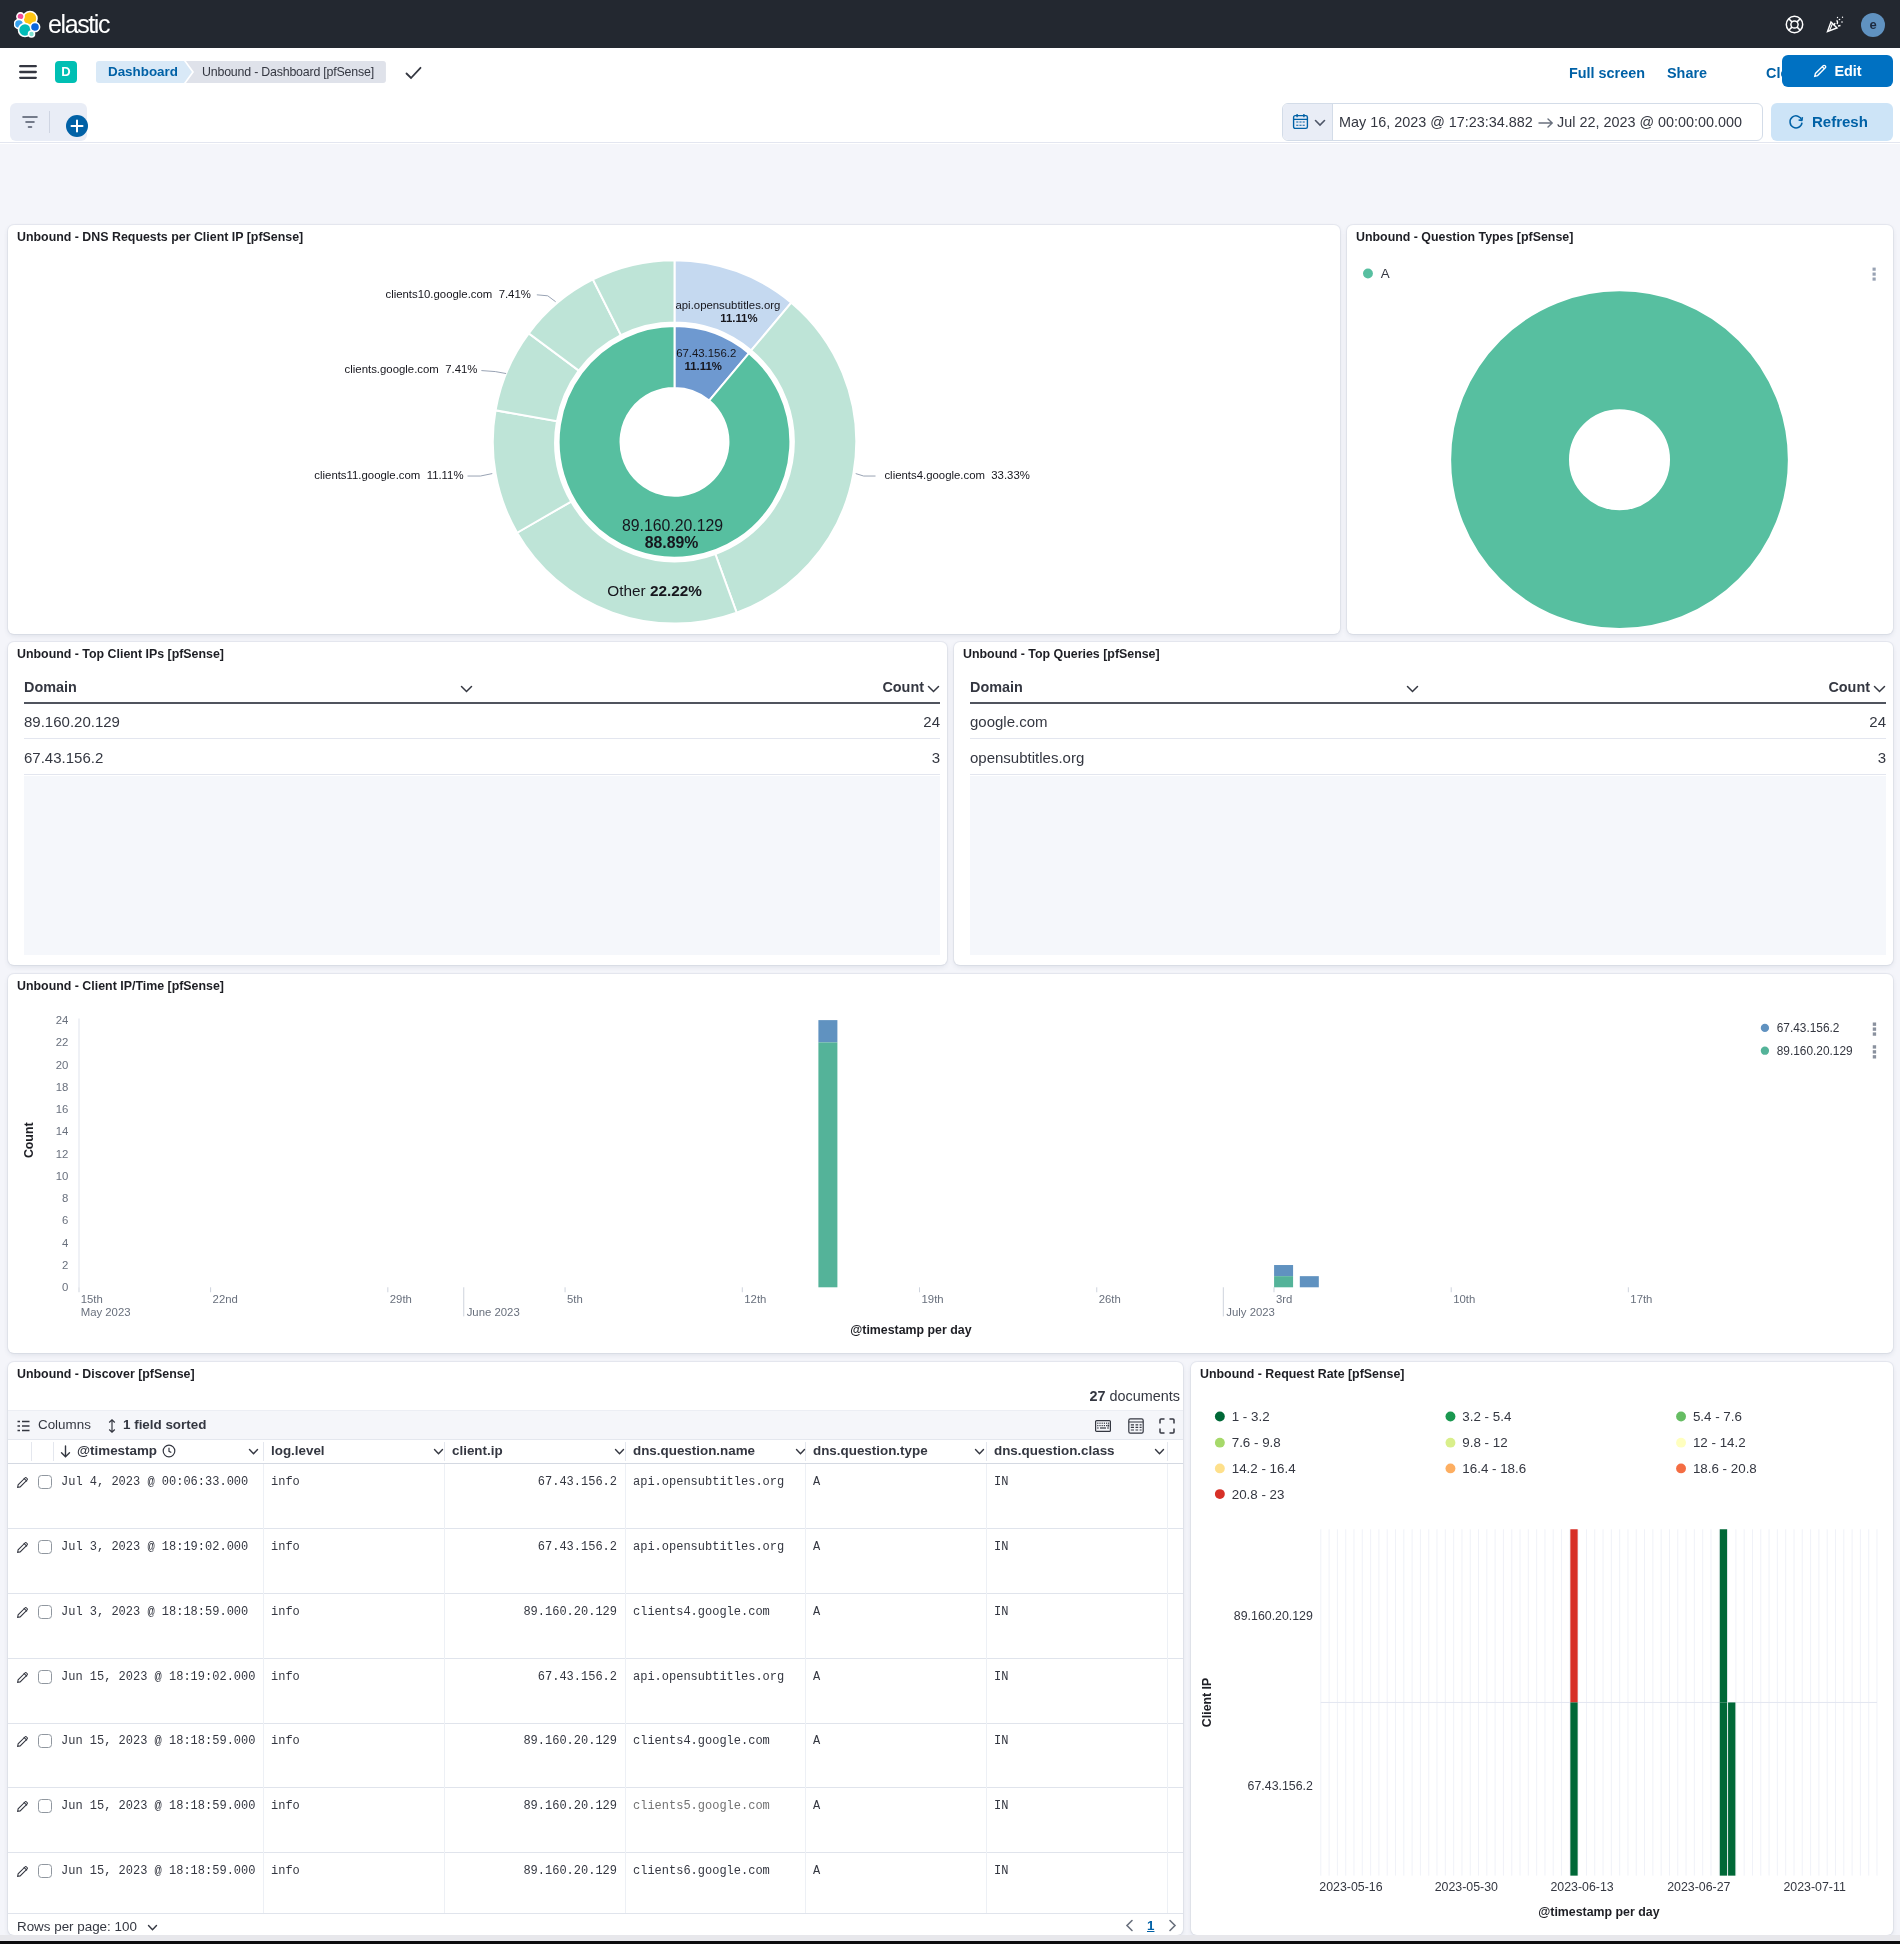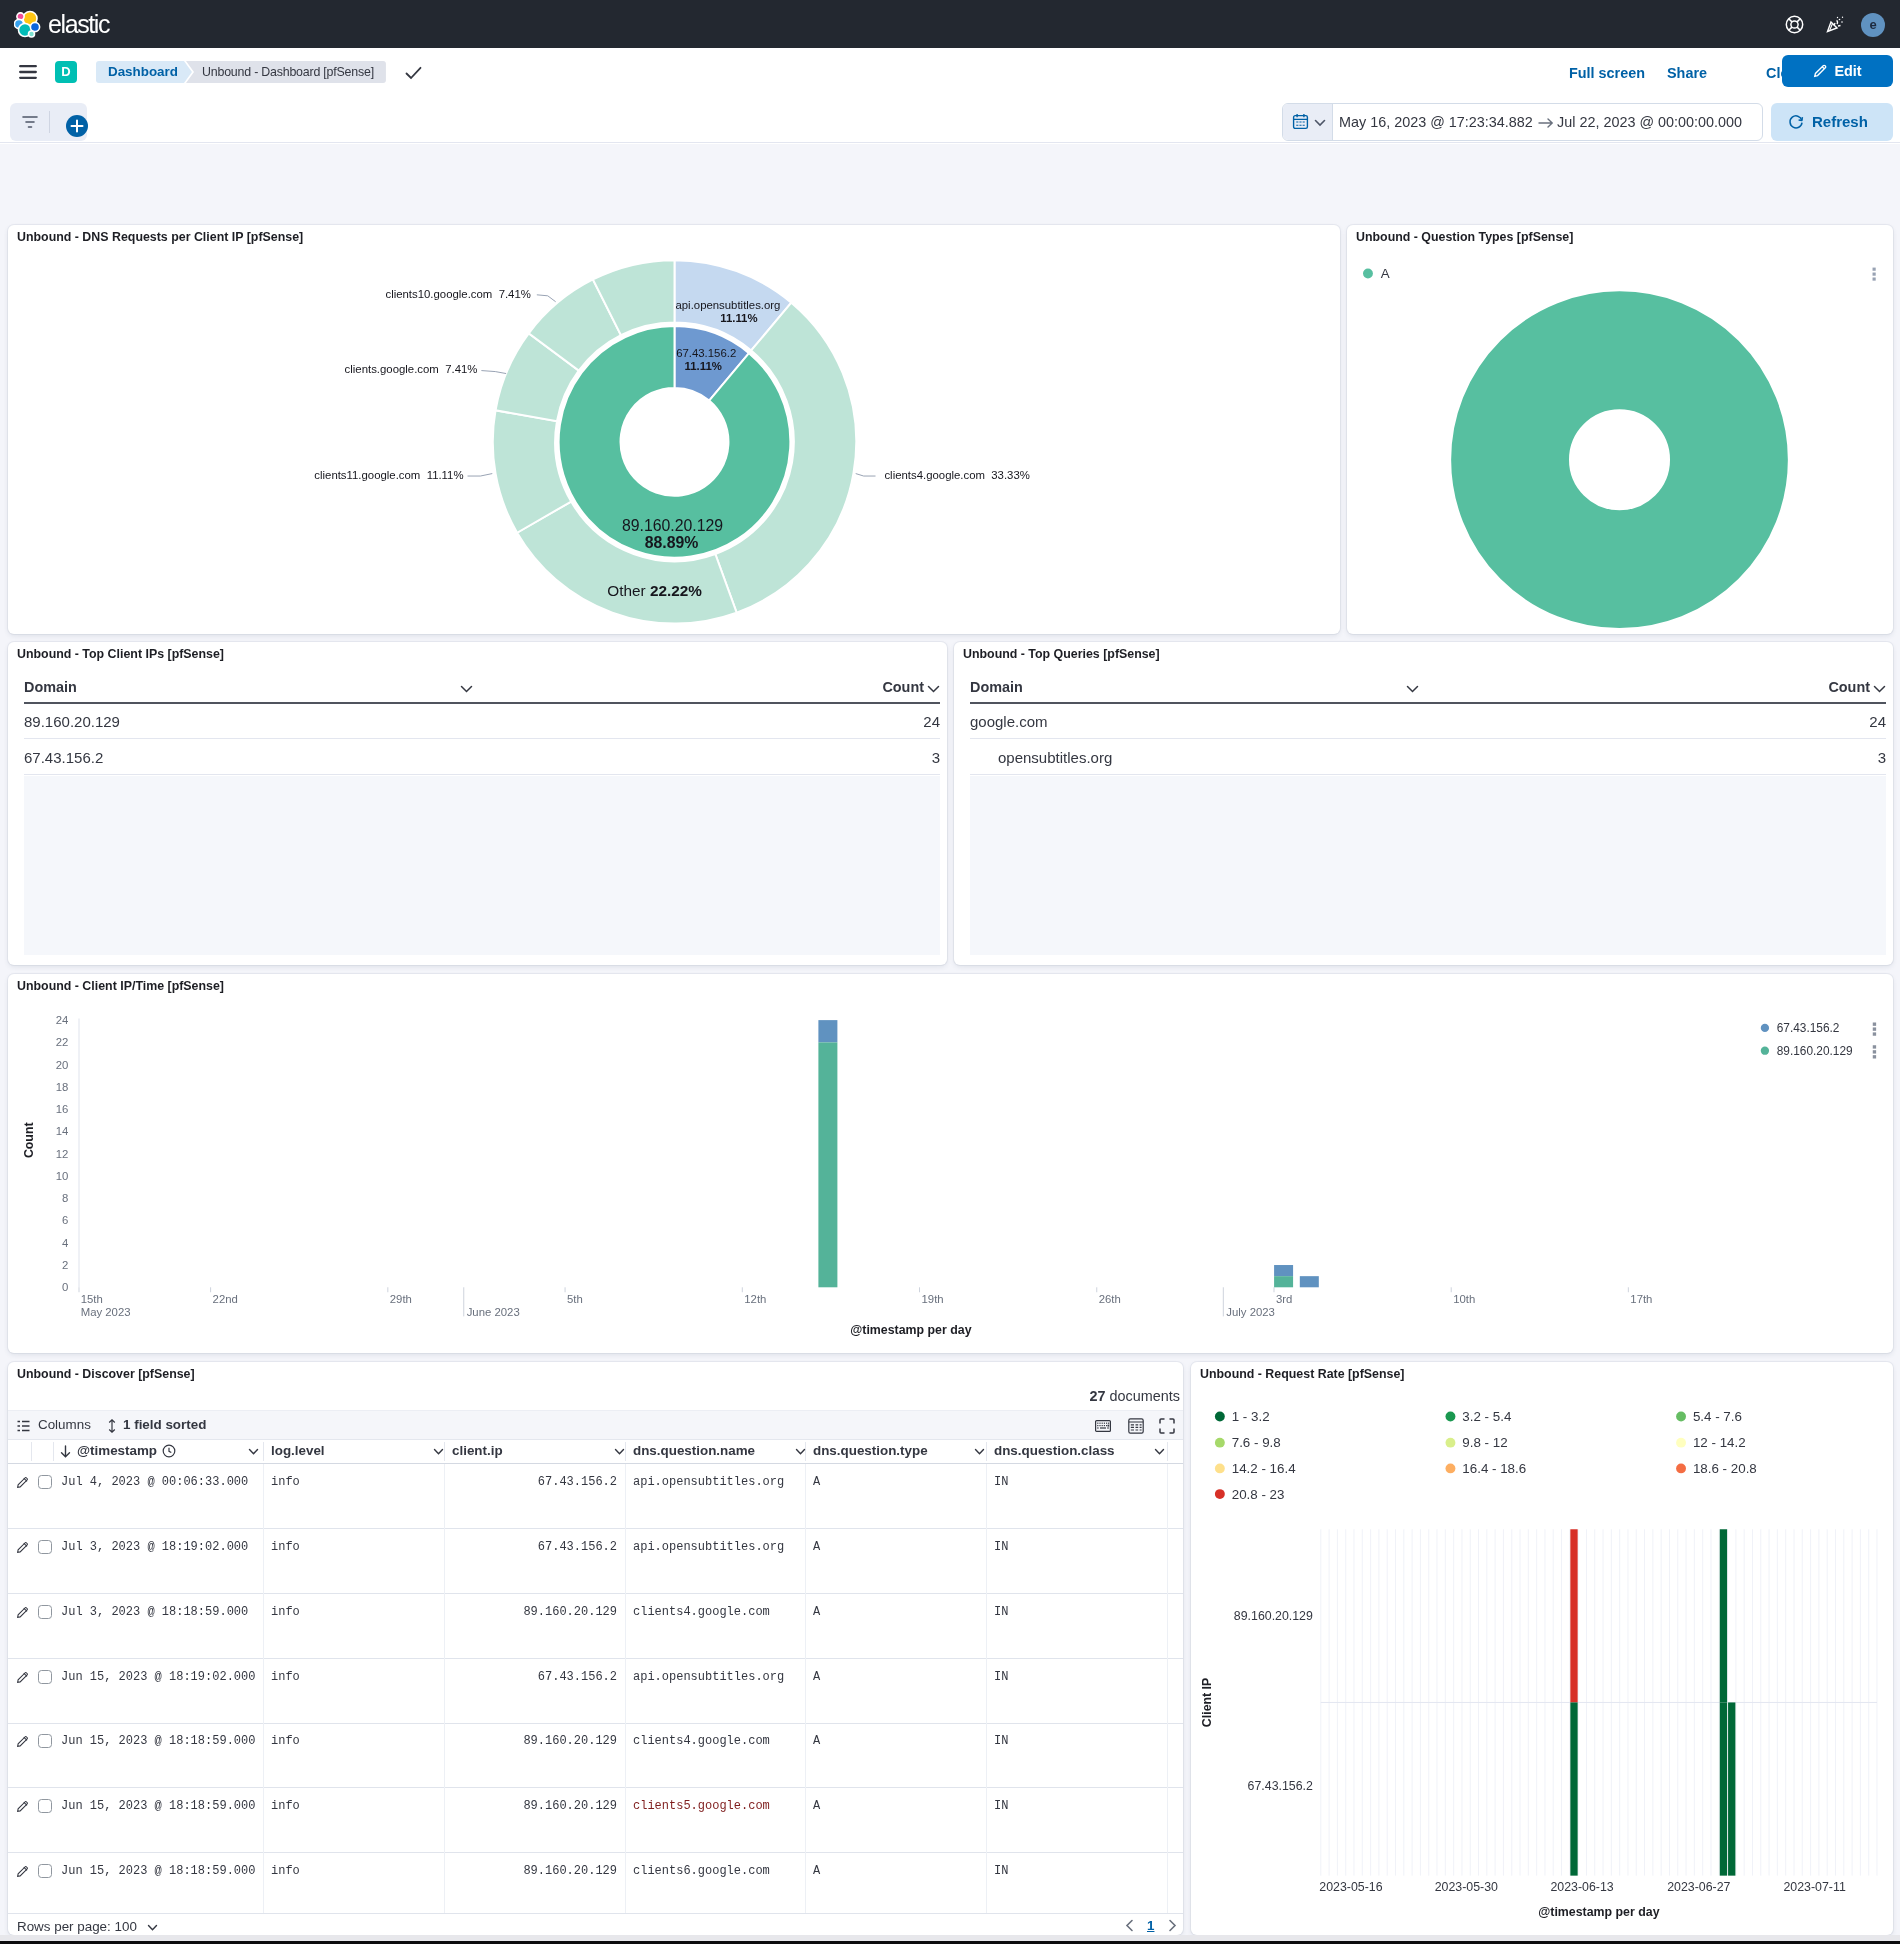--- a/index.html
+++ b/index.html
@@ -207,21 +207,21 @@
         <span class="abs" style="right:16px;top:3px;font-size:14.4px;font-weight:bold;color:#343741;">Count</span>
         <svg class="abs" style="right:0px;top:9px" width="13" height="9" viewBox="0 0 13 9" fill="none" stroke="#343741" stroke-width="1.5" stroke-linecap="round">
             <path d="M1.5 1.5 L6.5 6.5 L11.5 1.5"></path>
           </svg>
       </div>
       <div class="abs" style="left:16px;top:61px;width:916px;height:36px;border-bottom:1px solid #e3e6ef;font-size:15px;color:#343741;">
         <span class="abs" style="left:0;top:10px;">google.com</span>
           <span class="abs" style="right:0;top:10px;">24</span>
       </div>
       <div class="abs" style="left:16px;top:97px;width:916px;height:36px;border-bottom:1px solid #e3e6ef;font-size:15px;color:#343741;">
-        <span class="abs" style="left:0;top:10px;margin-left:28px;">opensubtitles.org</span>
+        <span class="abs" style="left:0;top:10px;">opensubtitles.org</span>
           <span class="abs" style="right:0;top:10px;">3</span>
       </div>
       <div class="abs" style="left:16px;top:134px;width:916px;height:179px;background:#f5f7fb;"></div>
     </div>
     <div class="panel" id="p5" style="left:8px; top:830px; width:1885px; height:379px;">
       <div class="ptitle">Unbound - Client IP/Time [pfSense]</div>
       <svg class="abs" style="left:0;top:0" width="1885" height="379" viewBox="0 0 1904 383">
         <g font-size="11.5" fill="#69707d" text-anchor="end">
           <text x="60.5" y="320.6">0</text>
             <text x="60.5" y="298.1">2</text>
@@ -454,21 +454,21 @@
     <div class="abs" style="left:797px;top:0;width:1px;height:65px;background:#edf0f5;"></div>
     <div class="abs" style="left:978px;top:0;width:1px;height:65px;background:#edf0f5;"></div>
     <div class="abs" style="left:1159px;top:0;width:1px;height:65px;background:#edf0f5;"></div>
     <svg class="abs" style="left:8px;top:12px" width="13" height="13" viewBox="0 0 16 16" fill="none" stroke="#343741" stroke-width="1.3">
             <path d="M9.5 2.5 L13.5 6.5 M2 14 L2.6 10.9 L11 2.5 A1.2 1.2 0 0 1 13 2.5 L13.5 3 A1.2 1.2 0 0 1 13.5 5 L5.1 13.4 Z"></path>
           </svg>
     <div class="abs" style="left:30px;top:11px;width:14px;height:14px;border:1px solid #90979f;border-radius:3.5px;background:#fff;"></div>
     <span class="abs mono" style="left:53px;top:11px;font-size:12px;color:#343741;">Jun 15, 2023 @ 18:18:59.000</span>
     <span class="abs mono" style="left:263px;top:11px;font-size:12px;color:#343741;">info</span>
     <span class="abs mono" style="right:566px;top:11px;font-size:12px;color:#343741;">89.160.20.129</span>
-    <span class="abs mono" style="left:625px;top:11px;font-size:12px;color:#7f1d1d;">clients5.google.com</span>
+    <span class="abs mono" style="left:625px;top:11px;font-size:12px;color:#737373;">clients5.google.com</span>
     <span class="abs mono" style="left:805px;top:11px;font-size:12px;color:#343741;">A</span>
     <span class="abs mono" style="left:986px;top:11px;font-size:12px;color:#343741;">IN</span>
   </div>
   <div class="abs" style="left:0;top:491px;width:1175px;height:60px;overflow:hidden;">
     <div class="abs" style="left:255px;top:0;width:1px;height:65px;background:#edf0f5;"></div>
     <div class="abs" style="left:436px;top:0;width:1px;height:65px;background:#edf0f5;"></div>
     <div class="abs" style="left:617px;top:0;width:1px;height:65px;background:#edf0f5;"></div>
     <div class="abs" style="left:797px;top:0;width:1px;height:65px;background:#edf0f5;"></div>
     <div class="abs" style="left:978px;top:0;width:1px;height:65px;background:#edf0f5;"></div>
     <div class="abs" style="left:1159px;top:0;width:1px;height:65px;background:#edf0f5;"></div>

